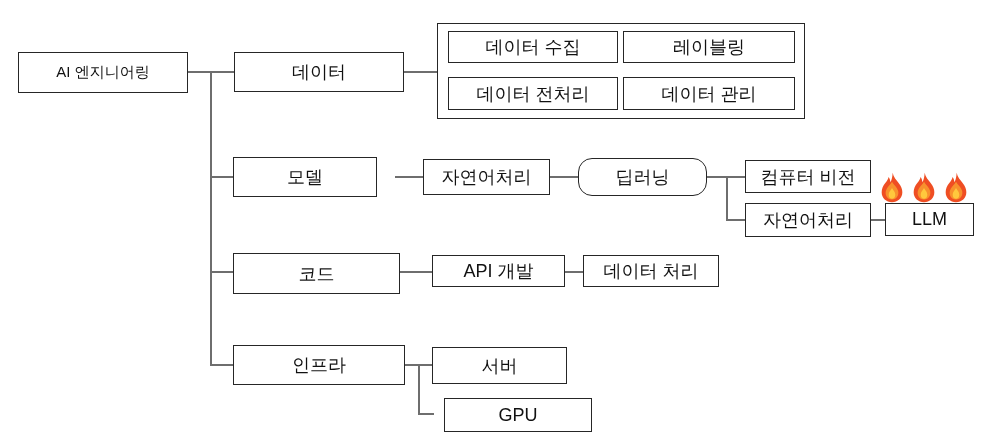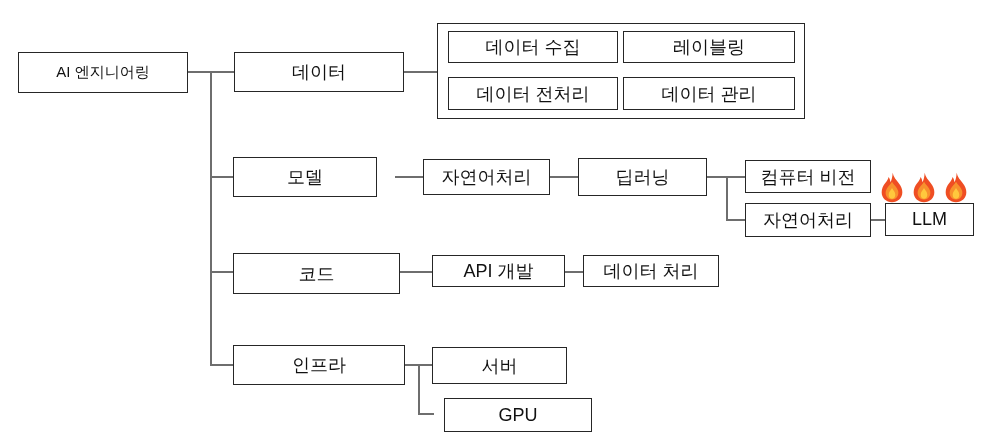--- a/index.html
+++ b/index.html
@@ -79,21 +79,21 @@
 
   <div class="group" style="left:437px; top:23px; width:368px; height:96px;"></div>
 
   <div class="node" style="left:448px; top:31px; width:170px; height:32px;">데이터 수집</div>
   <div class="node" style="left:623px; top:31px; width:172px; height:32px;">레이블링</div>
   <div class="node" style="left:448px; top:77px; width:170px; height:33px;">데이터 전처리</div>
   <div class="node" style="left:623px; top:77px; width:172px; height:33px;">데이터 관리</div>
 
   <div class="node" style="left:233px; top:157px; width:144px; height:40px;">모델</div>
   <div class="node" style="left:423px; top:159px; width:127px; height:36px;">자연어처리</div>
-  <div class="node" style="left:578px; top:158px; width:129px; height:38px;">딥러닝</div>
+  <div class="node" style="left:578px; top:158px; width:129px; height:38px;border-radius:14px;">딥러닝</div>
   <div class="node" style="left:745px; top:160px; width:126px; height:33px;">컴퓨터 비전</div>
   <div class="node" style="left:745px; top:203px; width:126px; height:34px;">자연어처리</div>
   <div class="node" style="left:885px; top:203px; width:89px; height:33px;">LLM</div>
 
   <svg class="fire" style="left:879px; top:172px;" width="26" height="31" viewBox="0 0 24 30">
     <path d="M12.6 0.8 C13.4 5.2 16.2 7.6 18.6 10.8 C20.9 13.9 22 16.6 22 19.6 C22 25.4 17.6 29.2 12 29.2 C6.4 29.2 2 25.4 2 19.6 C2 16.2 3.4 13.3 5.5 10.7 C6.9 9 8.2 7.4 8.7 4.9 C9.8 6.7 10.4 8 10.3 10 C11.7 8.6 12.5 4.4 12.6 0.8 Z" fill="#EF4E23"></path>
     <path d="M12 9.5 C13.6 12.8 16.9 14.6 17.9 18.1 C18.9 21.8 17 26.6 12 26.6 C7 26.6 5.1 21.8 6.1 18.1 C7.1 14.6 10.4 12.8 12 9.5 Z" fill="#F8912D"></path>
     <path d="M12 15.5 C13.3 17.9 15.2 19.2 15.2 21.9 C15.2 24.4 13.8 25.9 12 25.9 C10.2 25.9 8.8 24.4 8.8 21.9 C8.8 19.2 10.7 17.9 12 15.5 Z" fill="#FFC83D"></path>
   </svg>
   <svg class="fire" style="left:911px; top:172px;" width="26" height="31" viewBox="0 0 24 30">

